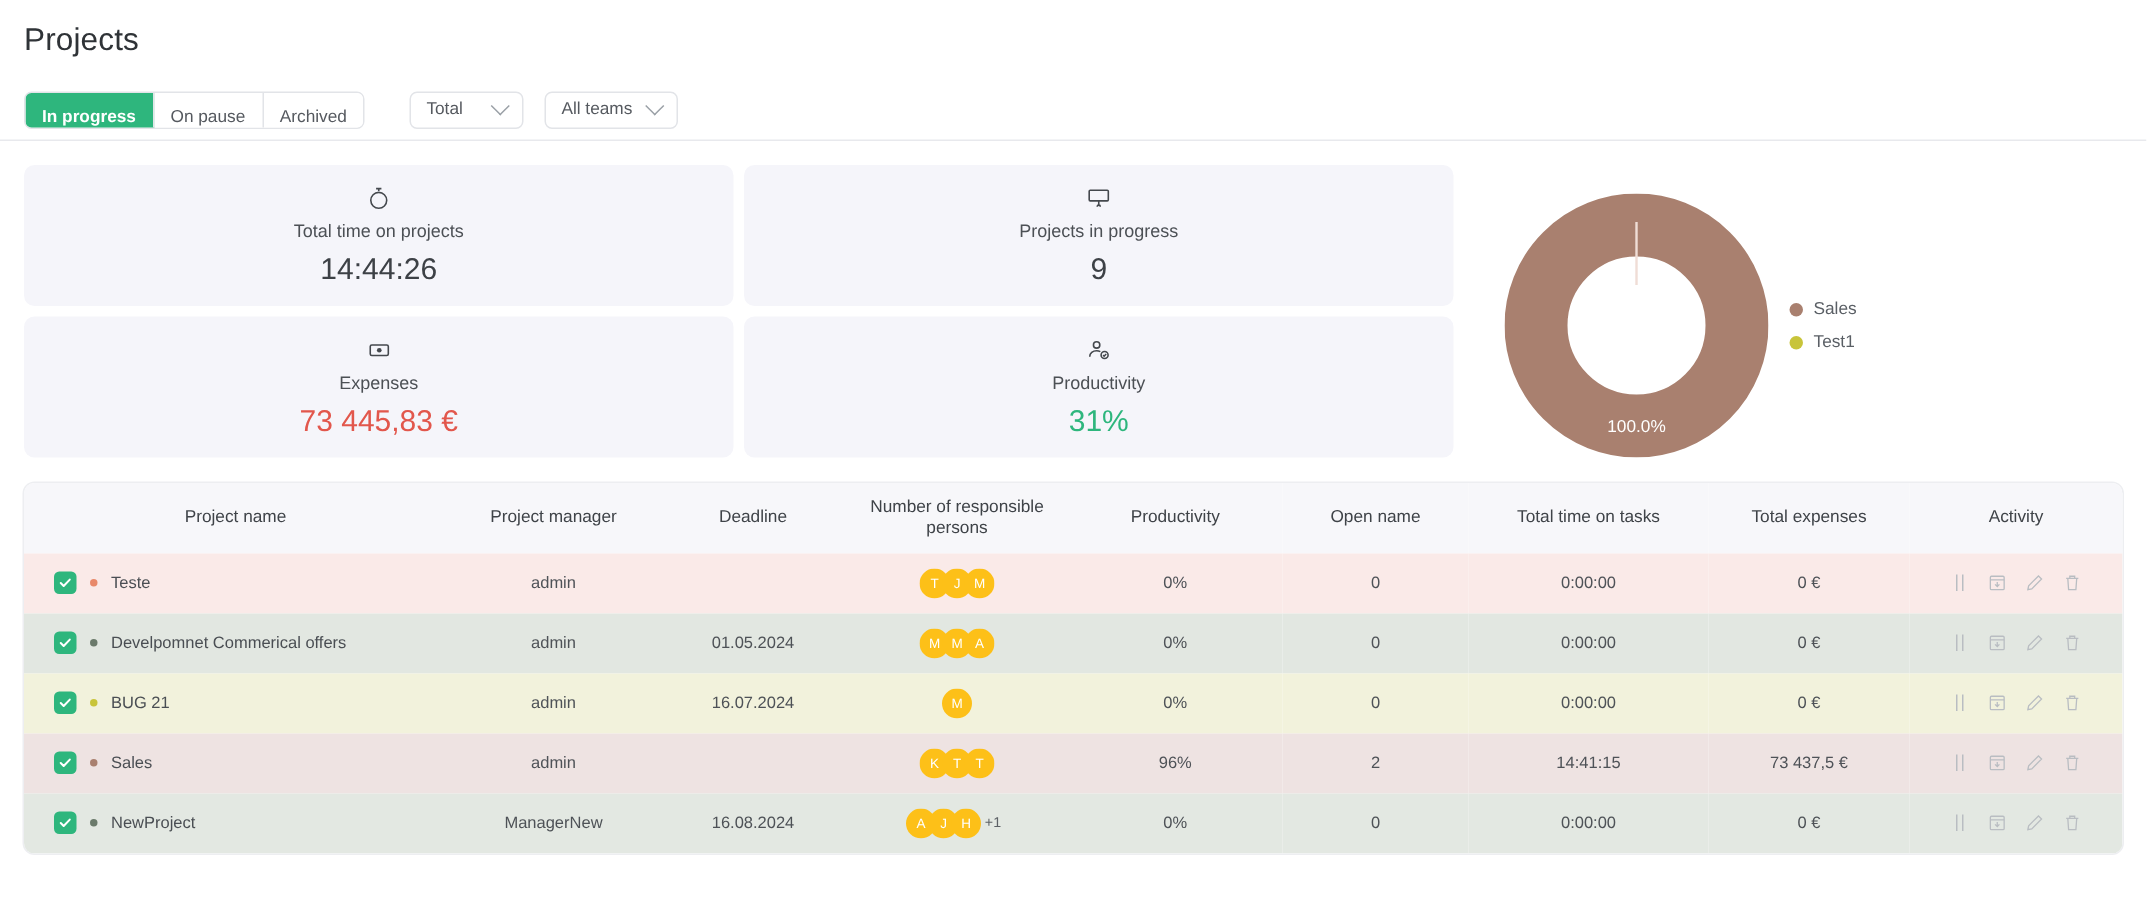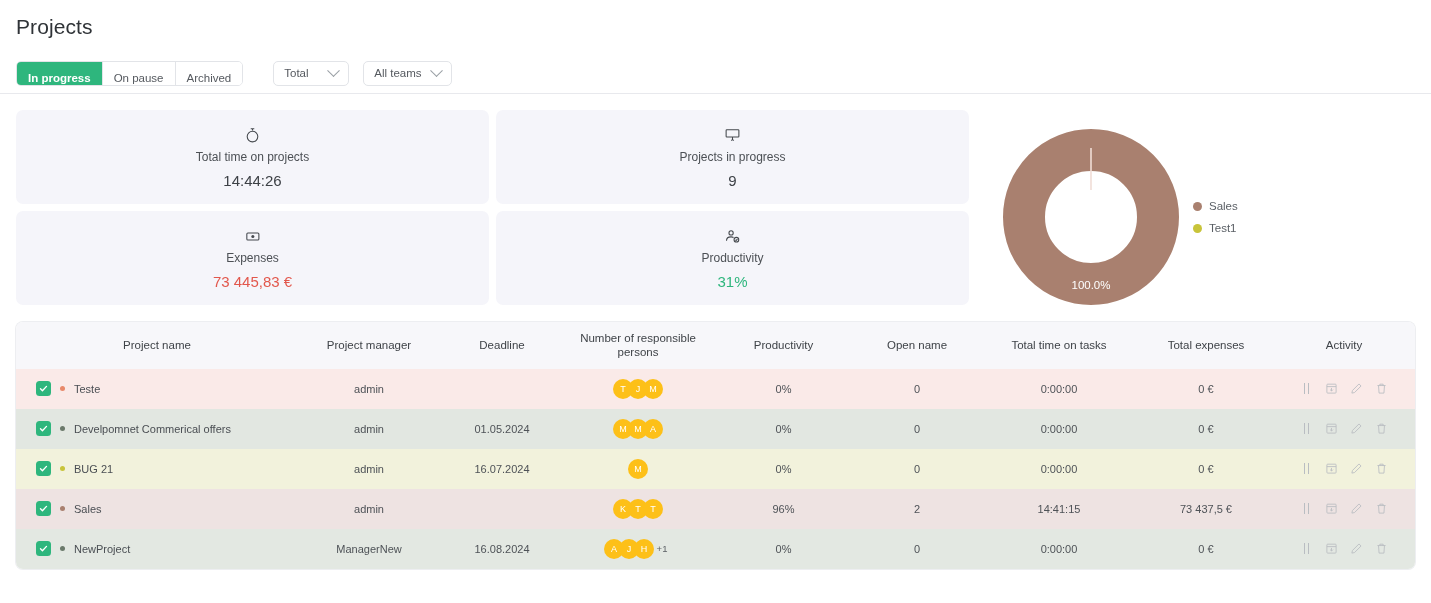--- a/index.html
+++ b/index.html
@@ -139,21 +139,21 @@
     justify-content: center;
     gap: 2px;
   }
   .stat-icon {
     width: 20px; height: 20px;
     display: flex; align-items: center; justify-content: center;
     color: #44484d;
     margin-bottom: 2px;
   }
   .stat-label { font-size: 12px; color: #4c5055; }
-  .stat-value { font-size: 15px; color: #3d4146; margin-top: 6px; }
+  .stat-value { font-size: 20px; color: #3d4146; margin-top: 6px; }
   .stat-value.red { color: #e2574c; }
   .stat-value.green { color: #2eb67d; }
 
   .donut-area {
     flex: none;
     display: flex;
     align-items: center;
     padding-left: 14px;
   }
   .donut-holder { position: relative; width: 176px; height: 176px; }

